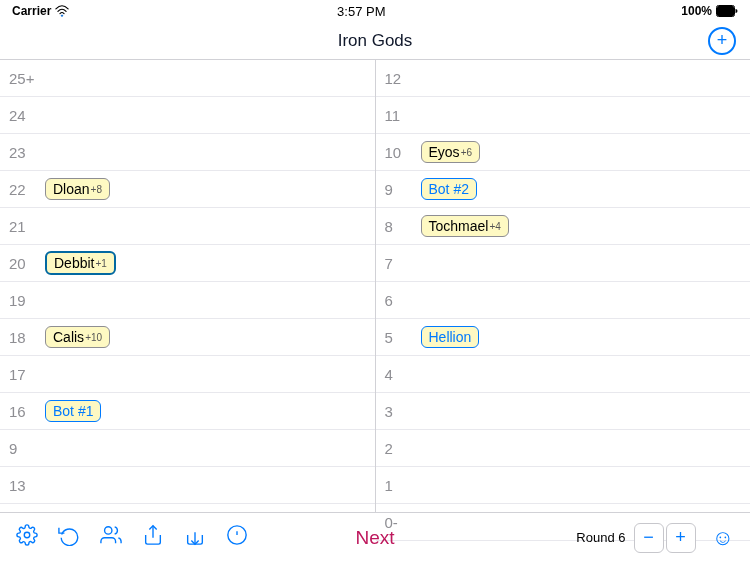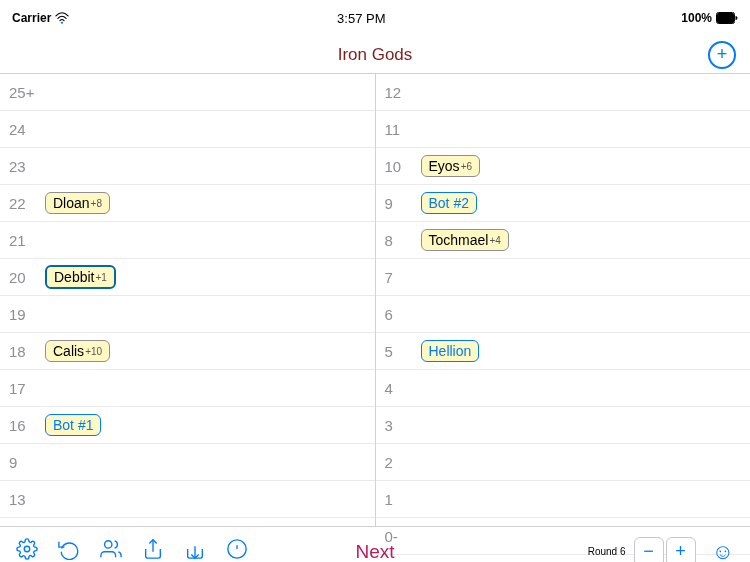--- a/index.html
+++ b/index.html
@@ -10,21 +10,21 @@
       height: 562px;
       overflow: hidden;
       position: relative;
     }
 
     
     .status-bar {
       display: flex;
       justify-content: space-between;
       align-items: center;
-      padding: 18px 12px;
+      padding: 11px 12px;
       height: 22px;
       background: white;
       font-size: 12px;
       font-weight: 600;
     }
     .status-left { display: flex; align-items: center; gap: 4px; }
     .status-center { font-size: 13px; font-weight: 500; }
     .status-right { display: flex; align-items: center; gap: 4px; margin-left: 28px; }
 
     
@@ -33,21 +33,21 @@
       border-bottom: 1px solid #d1d1d6;
       display: flex;
       align-items: center;
       justify-content: center;
       height: 38px;
       position: relative;
     }
     .header-title {
       font-size: 17px;
       font-weight: 400;
-      color: #7f1d1d;
+      color: #0f172a;
     }
     .header-add {
       position: absolute;
       right: 14px;
       width: 28px;
       height: 28px;
       border: 2px solid #007aff;
       border-radius: 50%;
       display: flex;
       align-items: center;
@@ -142,21 +142,21 @@
       cursor: pointer;
     }
     .toolbar-right {
       flex: 1;
       display: flex;
       align-items: center;
       justify-content: flex-end;
       gap: 8px;
     }
     .round-label {
-      font-size: 10px;
+      font-size: 13px;
       color: #000;
     }
     .round-stepper {
       display: flex;
       align-items: center;
       gap: 2px;
     }
     .stepper-btn {
       width: 30px;
       height: 30px;

